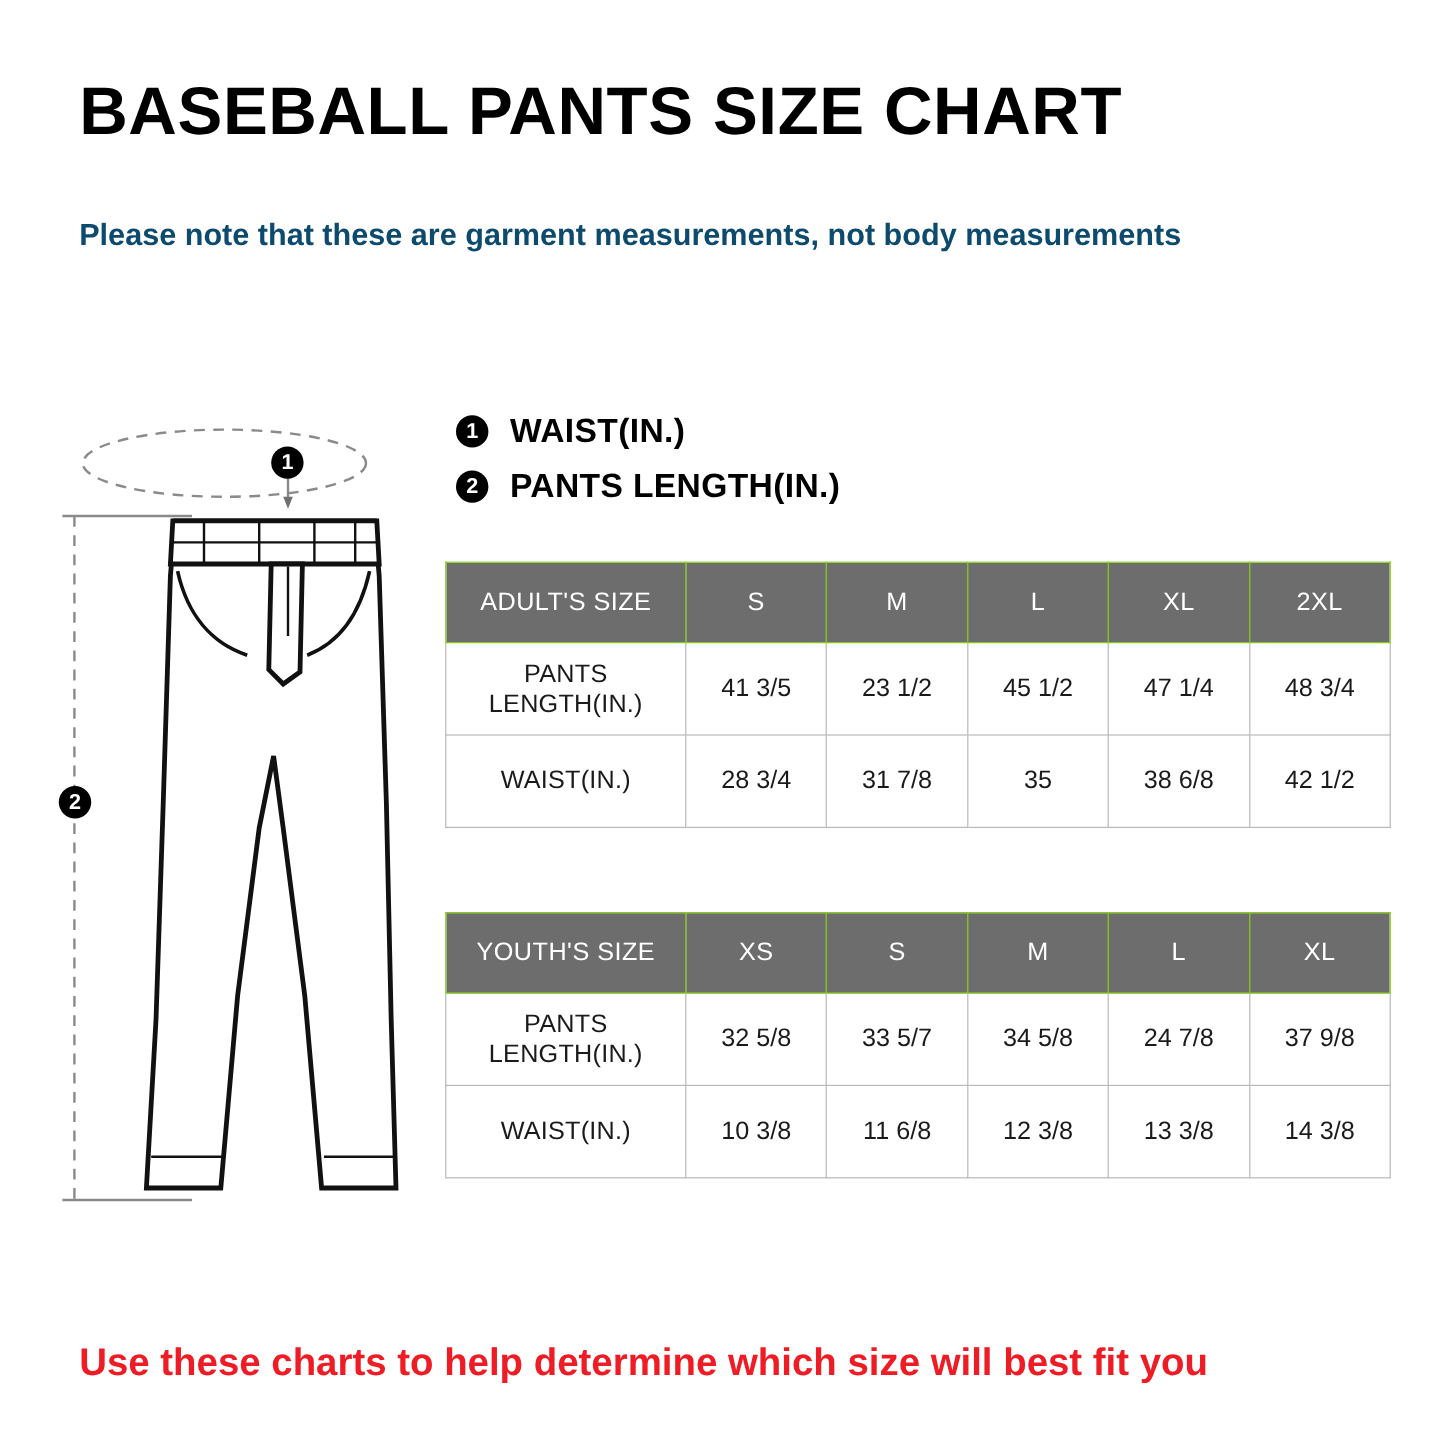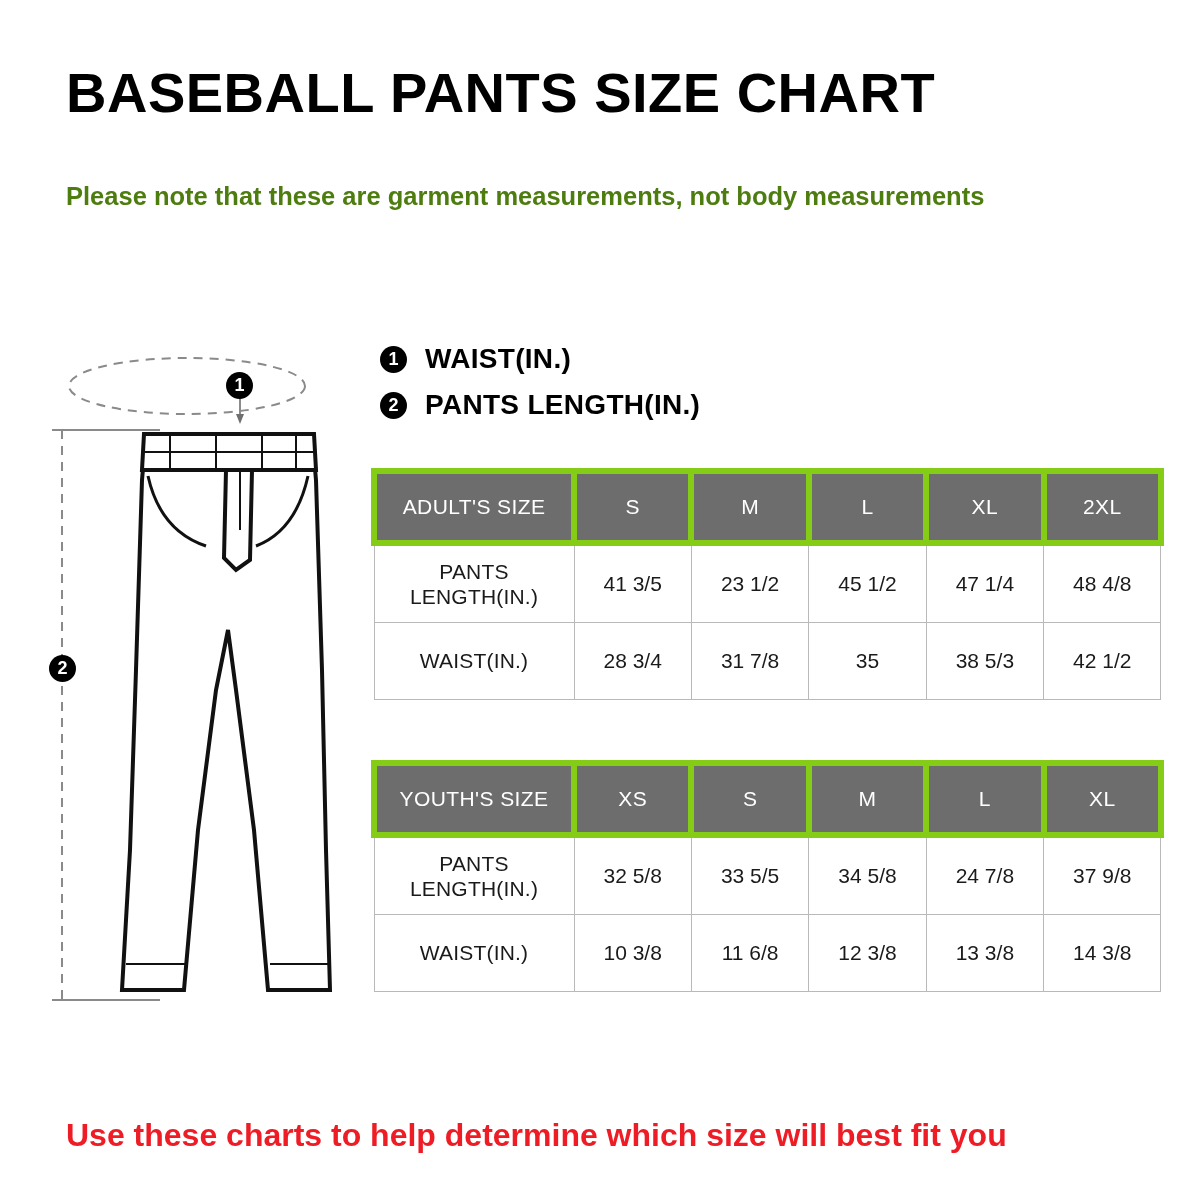--- a/index.html
+++ b/index.html
@@ -33,21 +33,21 @@
     line-height: 1.1;
     white-space: nowrap;
   }
   .subtitle {
     position: absolute;
     left: 66px;
     top: 178px;
     width: 960px;
     font-size: 25.5px;
     font-weight: bold;
-    color: #4d7c0f;
+    color: #0c4a6e;
     line-height: 1.42;
   }
   .footer-note {
     position: absolute;
     left: 66px;
     top: 1115px;
     width: 1080px;
     font-size: 32px;
     font-weight: bold;
     color: #ee1c25;
@@ -101,21 +101,21 @@
     vertical-align: middle;
     font-size: 21px;
     font-weight: normal;
     color: #1a1a1a;
     padding: 0;
   }
   .table thead th {
     background: #6d6d6d;
     color: #ffffff;
     height: 66px;
-    border: 6px solid #84cc16;
+    border: 1px solid #84cc16;
     font-weight: normal;
     letter-spacing: 0.4px;
   }
   .table thead th.firstcol {
     line-height: 1.2;
   }
   .table tbody td {
     height: 76px;
     background: #ffffff;
   }
@@ -229,28 +229,28 @@
         <th>2XL</th>
       </tr>
     </thead>
     <tbody>
       <tr>
         <td class="firstcol">PANTS LENGTH(IN.)</td>
         <td>41 3/5</td>
         <td>23 1/2</td>
         <td>45 1/2</td>
         <td>47 1/4</td>
-        <td>48 4/8</td>
+        <td>48 3/4</td>
       </tr>
       <tr>
         <td class="firstcol">WAIST(IN.)</td>
         <td>28 3/4</td>
         <td>31 7/8</td>
         <td>35</td>
-        <td>38 5/3</td>
+        <td>38 6/8</td>
         <td>42 1/2</td>
       </tr>
     </tbody>
   </table>
 
   <table class="table youths">
     <colgroup>
       <col class="col-first">
         <col class="col-data">
         <col class="col-data">
@@ -265,21 +265,21 @@
         <th>S</th>
         <th>M</th>
         <th>L</th>
         <th>XL</th>
       </tr>
     </thead>
     <tbody>
       <tr>
         <td class="firstcol">PANTS LENGTH(IN.)</td>
         <td>32 5/8</td>
-        <td>33 5/5</td>
+        <td>33 5/7</td>
         <td>34  5/8</td>
         <td>24 7/8</td>
         <td>37 9/8</td>
       </tr>
       <tr>
         <td class="firstcol">WAIST(IN.)</td>
         <td>10 3/8</td>
         <td>11 6/8</td>
         <td>12 3/8</td>
         <td>13 3/8</td>

